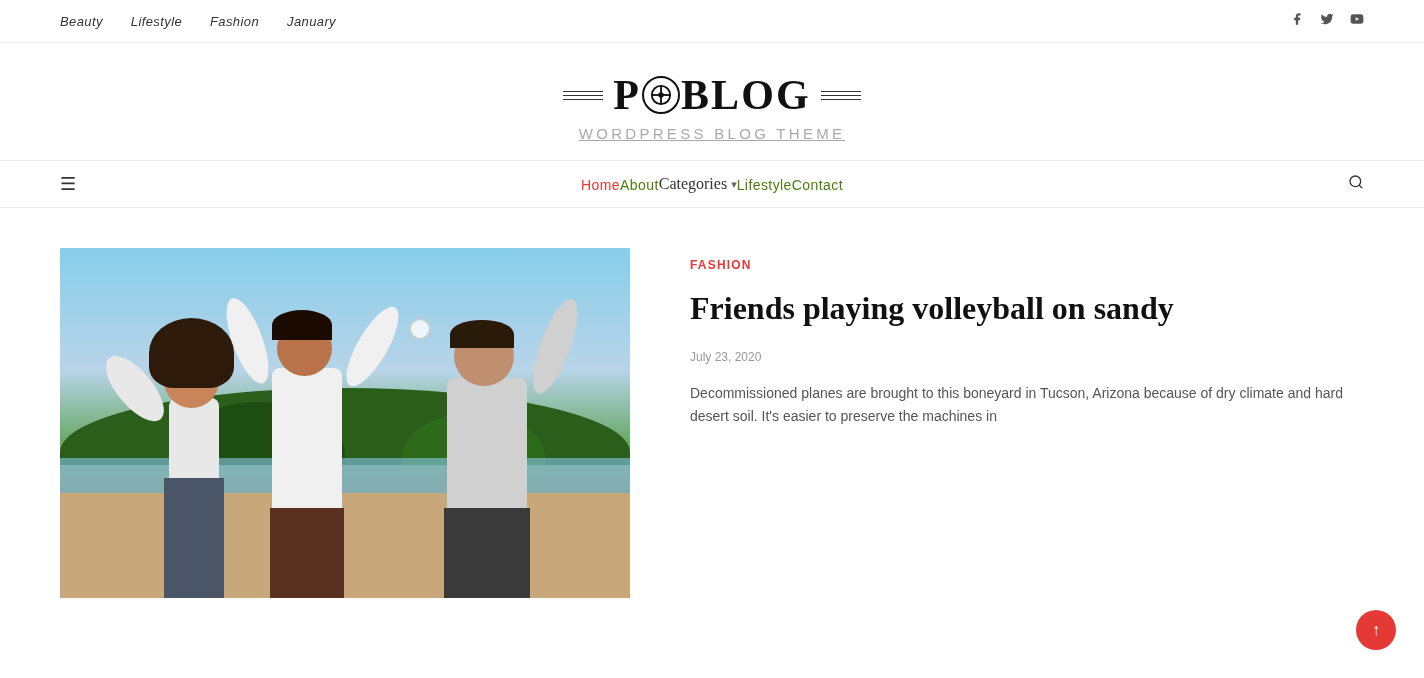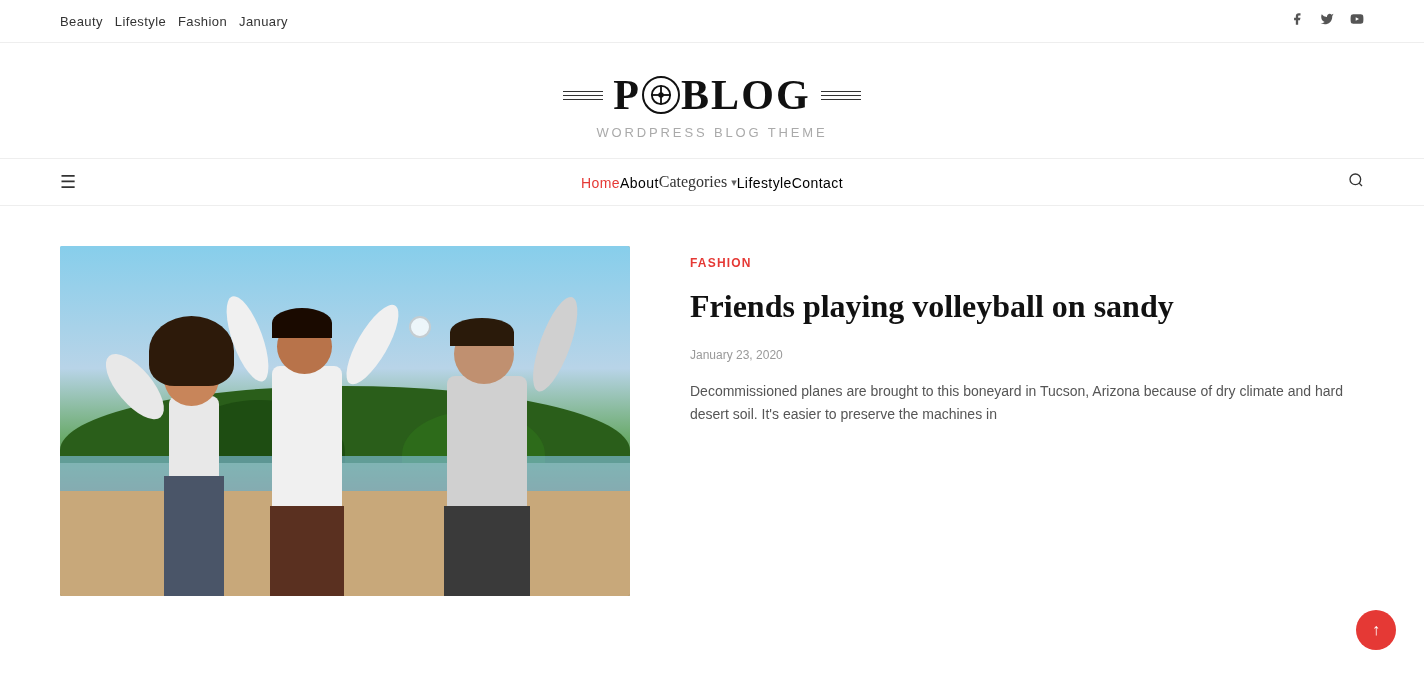--- a/index.html
+++ b/index.html
@@ -6,21 +6,21 @@
     body { font-family: Georgia, 'Times New Roman', serif; background: #fff; color: #333; }
 
     
     .top-nav {
       display: flex;
       justify-content: space-between;
       align-items: center;
       padding: 12px 60px;
       border-bottom: 1px solid #eee;
     }
-    .top-nav-links { display: flex; gap: 12px; }
+    .top-nav-links { display: flex; gap: 28px; font-style: italic; }
     .top-nav-links a {
       text-decoration: none;
       color: #333;
       font-family: Arial, sans-serif;
       font-size: 13px;
       letter-spacing: 0.03em;
     }
     .social-icons { display: flex; gap: 16px; align-items: center; }
     .social-icon {
       font-size: 14px;
@@ -74,23 +74,24 @@
       width: 38px;
       height: 38px;
       border: 2px solid #111;
       border-radius: 50%;
       font-size: 18px;
       margin: 0 1px;
       position: relative;
     }
     .logo-subtitle-bottom {
       font-family: Arial, sans-serif;
-      font-size: 13px;
+      font-size: 15px;
       letter-spacing: 0.22em;
       color: #aaa;
+      text-decoration: underline;
     }
 
     
     .main-nav {
       display: flex;
       align-items: center;
       justify-content: center;
       padding: 14px 60px;
       border-top: 1px solid #eee;
       border-bottom: 1px solid #eee;
@@ -101,21 +102,21 @@
       left: 60px;
       font-size: 18px;
       cursor: pointer;
       color: #333;
     }
     .nav-links { display: flex; align-items: flex-end; }
     .nav-links a {
       text-decoration: none;
       font-family: Arial, sans-serif;
       font-size: 14px;
-      color: #000000;
+      color: #4d7c0f;
       letter-spacing: 0.03em;
     }
     .nav-links a.active { color: #e53935; }
     .nav-dropdown {
       display: flex;
       align-items: center;
       gap: 4px;
       cursor: pointer;
     }
     .nav-dropdown span.chevron { font-size: 11px; color: #666; }
@@ -363,20 +364,20 @@
         </div>
 
         <div style="position:absolute; top:20%; right:35%; width:22px; height:22px; background:white; border-radius:50%; border: 2px solid #ccc; opacity:0.8;"></div>
       </div>
     </div>
   </div>
 
   <div class="article-info">
     <div class="article-category">Fashion</div>
     <h1 class="article-title">Friends playing volleyball on sandy</h1>
-    <div class="article-date">January 23, 2020</div>
+    <div class="article-date">July 23, 2020</div>
     <p class="article-excerpt">Decommissioned planes are brought to this boneyard in Tucson, Arizona because of dry climate and hard desert soil. It's easier to preserve the machines in</p>
   </div>
 </main>
 
 <div class="scroll-top">
   <span>↑</span>
 </div>
 
 </body></html>

